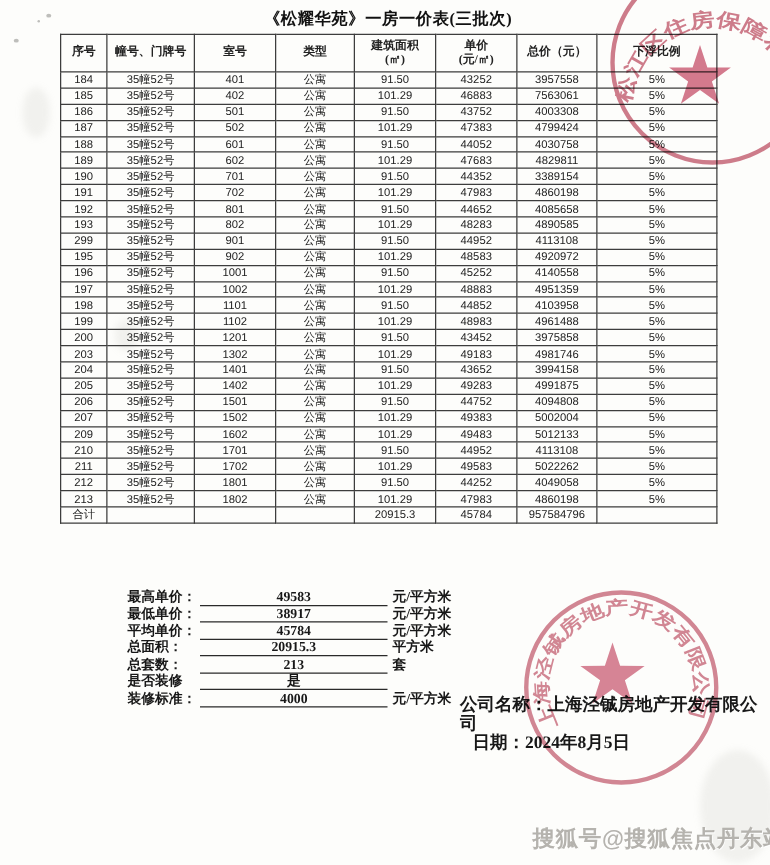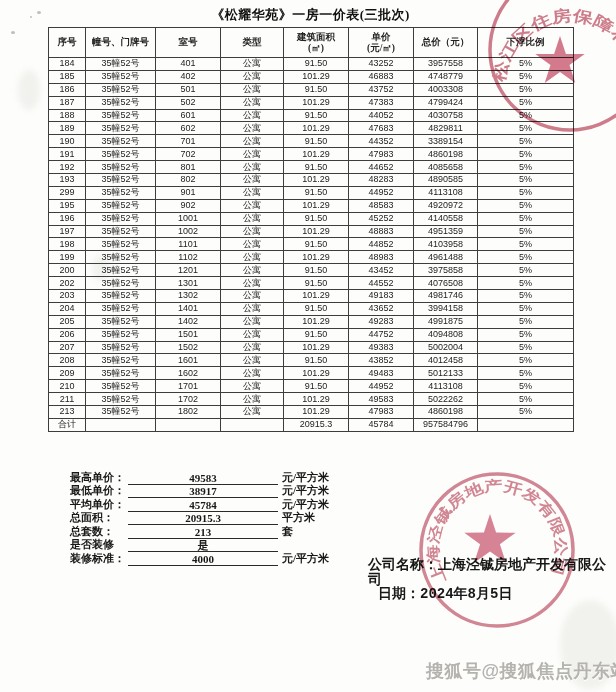--- a/index.html
+++ b/index.html
@@ -17,30 +17,30 @@
   table.price { position:absolute; left:48px; top:27px; width:525px;
                 border-collapse:collapse; table-layout:fixed; }
   table.price th, table.price td { border:1px solid #3d3d3d; text-align:center;
                 vertical-align:middle; padding:0; color:#222; overflow:hidden; }
   table.price thead th { height:30px; font-weight:bold; font-size:9.5px; line-height:1.15;
                 white-space:pre-line; font-family:"Liberation Serif","DejaVu Serif",serif; }
   table.price td { height:12.9px; font-size:9px; line-height:1; }
   .c0{width:37px}.c1{width:70px}.c2{width:65px}.c3{width:63px}
   .c4{width:65px}.c5{width:65px}.c6{width:64px}.c7{width:96px}
 
-  .summary { position:absolute; left:70px; top:471px; font-size:11px; font-weight:bold;
+  .summary { position:absolute; left:102px; top:471px; font-size:11px; font-weight:bold;
              font-family:"Liberation Serif","DejaVu Serif",serif; color:#181818; }
   .sum-row { display:flex; align-items:flex-end; height:13.5px; }
   .sum-label { width:58px; white-space:nowrap; }
   .sum-value { width:150px; text-align:center; border-bottom:1px solid #2a2a2a; line-height:12px; }
   .sum-unit  { margin-left:4px; white-space:nowrap; }
 
   .company { position:absolute; left:368px; top:557px; font-size:14px; font-weight:bold;
              font-family:"Liberation Serif","DejaVu Serif",serif; color:#181818; line-height:15px; }
-  .company .date-line { padding-left:10px;font-family:Liberation Mono, monospace; }
+  .company .date-line { padding-left:10px; }
 
   .watermark { position:absolute; left:426px; top:659px; font-size:18px; font-weight:bold;
                color:#b5b3ae; letter-spacing:.5px; white-space:nowrap;
                text-shadow:.5px .5px 0 #ffffff; }
 
   .stamp { position:absolute; mix-blend-mode:multiply; pointer-events:none; }
   .stamp text { font-family:"Liberation Serif","DejaVu Serif",serif; font-weight:bold; }
 </style>
 </head>
 <body>
@@ -92,21 +92,21 @@
           <td>3957558</td>
           <td>5%</td>
         </tr>
         <tr>
           <td>185</td>
           <td>35幢52号</td>
           <td>402</td>
           <td>公寓</td>
           <td>101.29</td>
           <td>46883</td>
-          <td>4748779</td>
+          <td>7563061</td>
           <td>5%</td>
         </tr>
         <tr>
           <td>186</td>
           <td>35幢52号</td>
           <td>501</td>
           <td>公寓</td>
           <td>91.50</td>
           <td>43752</td>
           <td>4003308</td>
@@ -246,30 +246,20 @@
           <td>200</td>
           <td>35幢52号</td>
           <td>1201</td>
           <td>公寓</td>
           <td>91.50</td>
           <td>43452</td>
           <td>3975858</td>
           <td>5%</td>
         </tr>
         <tr>
-          <td>202</td>
-          <td>35幢52号</td>
-          <td>1301</td>
-          <td>公寓</td>
-          <td>91.50</td>
-          <td>44552</td>
-          <td>4076508</td>
-          <td>5%</td>
-        </tr>
-        <tr>
           <td>203</td>
           <td>35幢52号</td>
           <td>1302</td>
           <td>公寓</td>
           <td>101.29</td>
           <td>49183</td>
           <td>4981746</td>
           <td>5%</td>
         </tr>
         <tr>
@@ -306,30 +296,20 @@
           <td>207</td>
           <td>35幢52号</td>
           <td>1502</td>
           <td>公寓</td>
           <td>101.29</td>
           <td>49383</td>
           <td>5002004</td>
           <td>5%</td>
         </tr>
         <tr>
-          <td>208</td>
-          <td>35幢52号</td>
-          <td>1601</td>
-          <td>公寓</td>
-          <td>91.50</td>
-          <td>43852</td>
-          <td>4012458</td>
-          <td>5%</td>
-        </tr>
-        <tr>
           <td>209</td>
           <td>35幢52号</td>
           <td>1602</td>
           <td>公寓</td>
           <td>101.29</td>
           <td>49483</td>
           <td>5012133</td>
           <td>5%</td>
         </tr>
         <tr>
@@ -343,20 +323,30 @@
           <td>5%</td>
         </tr>
         <tr>
           <td>211</td>
           <td>35幢52号</td>
           <td>1702</td>
           <td>公寓</td>
           <td>101.29</td>
           <td>49583</td>
           <td>5022262</td>
+          <td>5%</td>
+        </tr>
+        <tr>
+          <td>212</td>
+          <td>35幢52号</td>
+          <td>1801</td>
+          <td>公寓</td>
+          <td>91.50</td>
+          <td>44252</td>
+          <td>4049058</td>
           <td>5%</td>
         </tr>
         <tr>
           <td>213</td>
           <td>35幢52号</td>
           <td>1802</td>
           <td>公寓</td>
           <td>101.29</td>
           <td>47983</td>
           <td>4860198</td>

